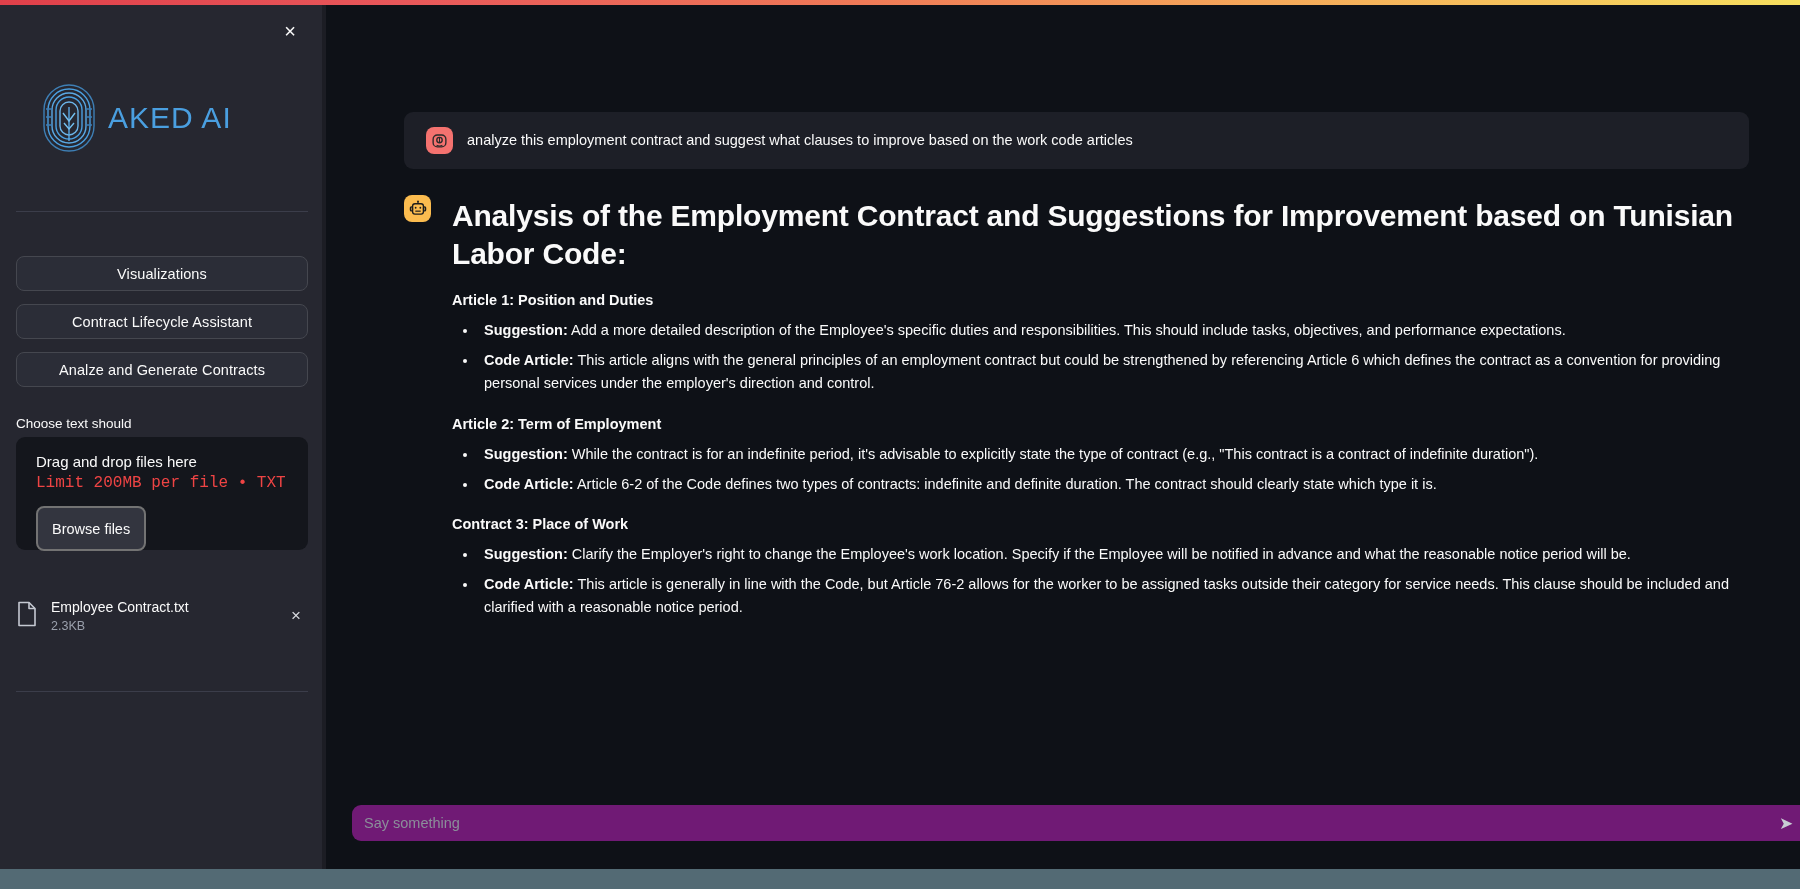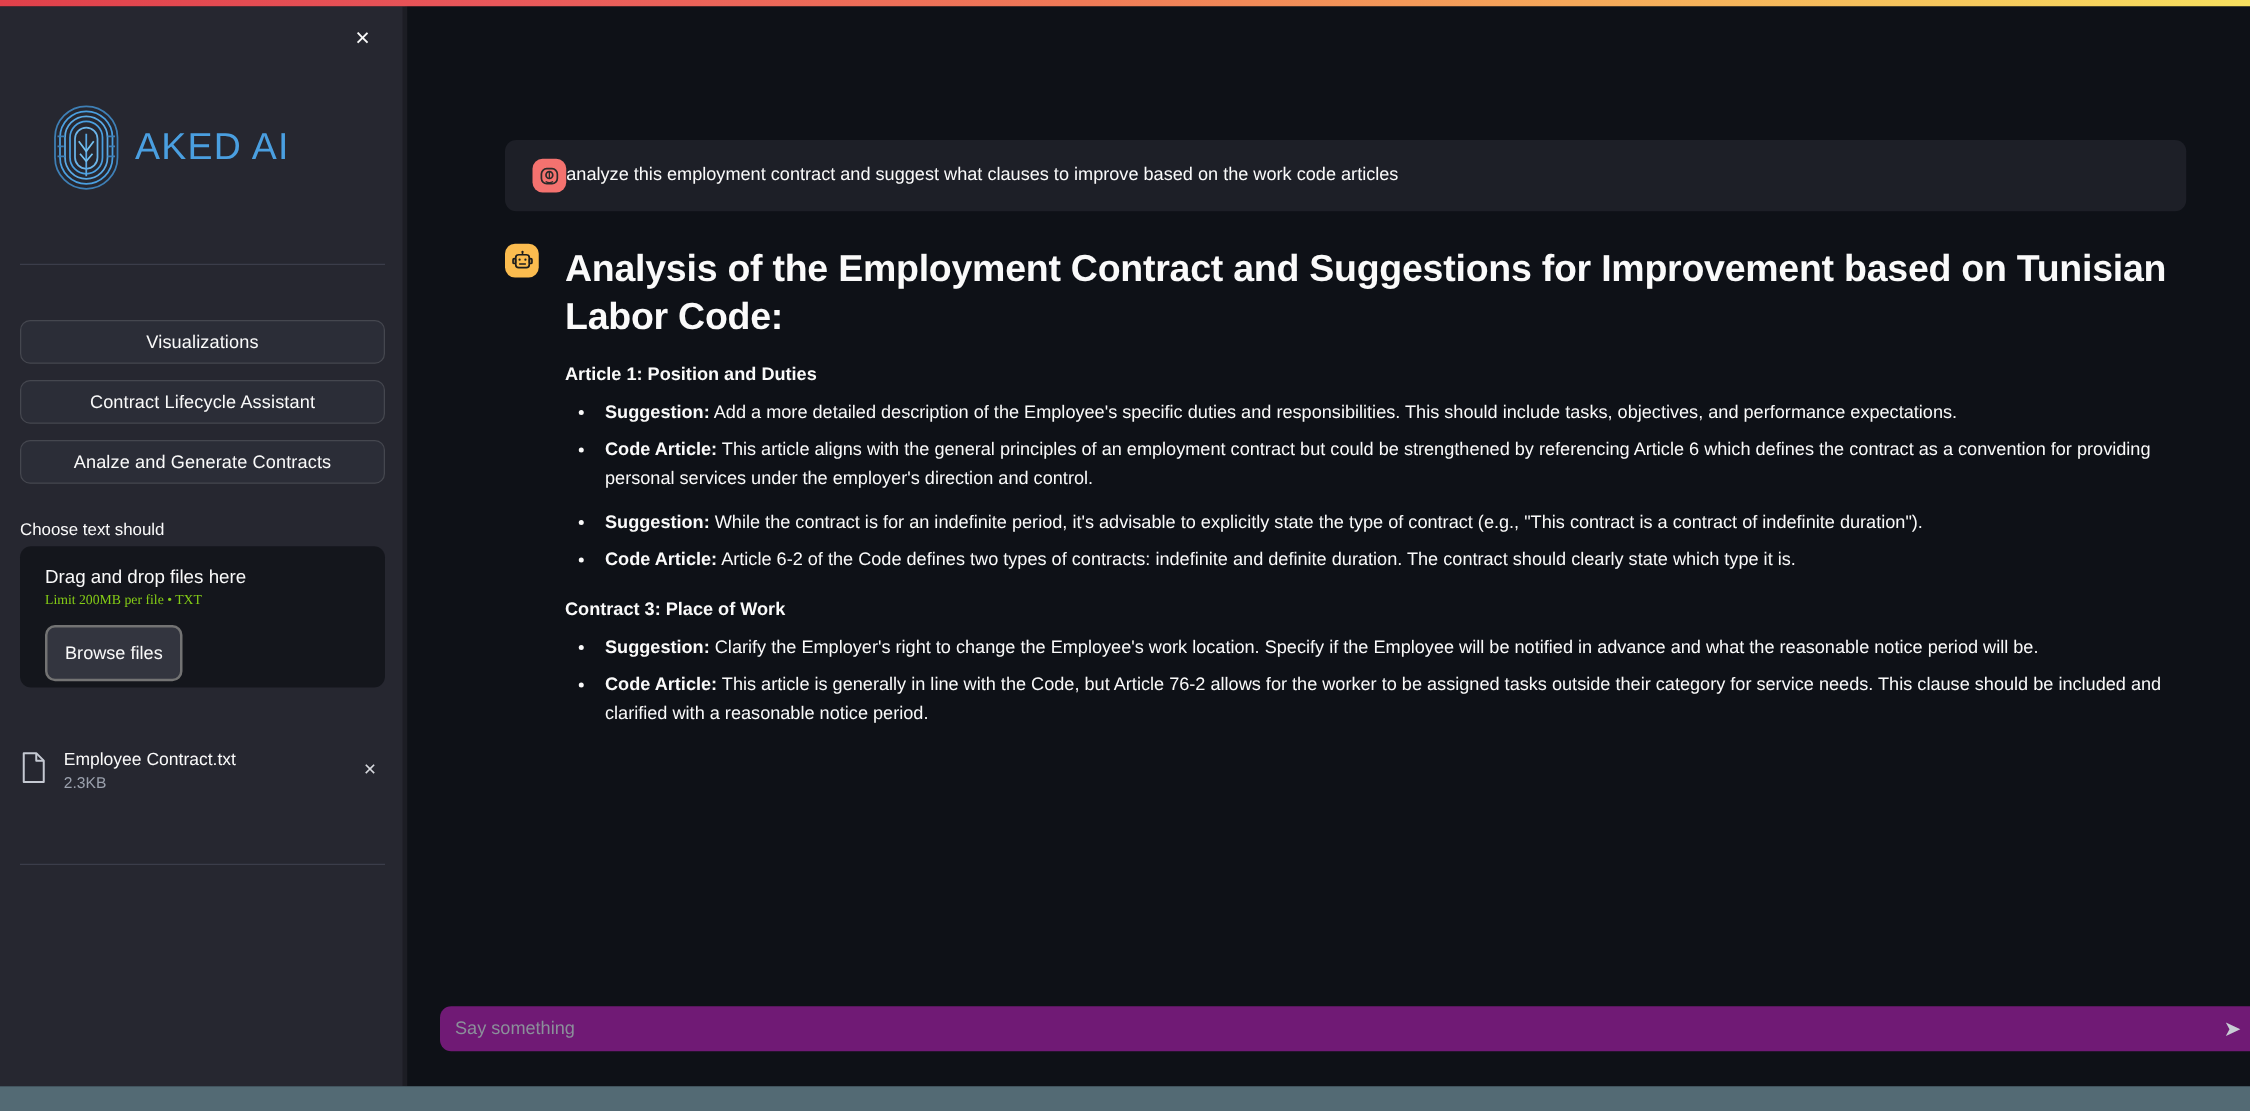--- a/index.html
+++ b/index.html
@@ -144,23 +144,23 @@
     border-radius: 9px;
     padding: 16px 20px;
   }
   .dz-title {
     font-size: 15px;
     color: #fafafa;
     font-family: "Liberation Sans", sans-serif;
     margin-bottom: 4px;
   }
   .dz-sub {
-    font-size: 11px;
-    color: #84cc16;
-    font-family: Liberation Serif, serif;
+    font-size: 16px;
+    color: #ef4444;
+    font-family: Liberation Mono, monospace;
   }
   .dz-browse {
     margin-top: 14px;
     display: inline-flex;
     align-items: center;
     justify-content: center;
     height: 45px;
     padding: 0 14px;
     border: 2px solid #737373;
     border-radius: 8px;
@@ -222,20 +222,21 @@
   .user-msg {
     position: absolute;
     top: 107px;
     left: 78px;
     width: 1345px;
     min-height: 57px;
     background: #1d1f27;
     border-radius: 9px;
     display: flex;
     align-items: center;
+    gap: 14px;
     padding: 14px 22px;
   }
   .avatar {
     width: 27px; height: 27px;
     border-radius: 8px;
     flex: 0 0 auto;
     display: flex; align-items: center; justify-content: center;
   }
   .avatar svg { display: block; }
   .user-msg-text {
@@ -434,20 +435,21 @@
         <h3 class="resp-h3">Article 1: Position and Duties</h3>
         <ul class="resp-list">
           <li>
             <span class="lbl">Suggestion:</span><span> Add a more detailed description of the Employee's specific duties and responsibilities. This should include tasks, objectives, and performance expectations.</span>
           </li>
           <li>
             <span class="lbl">Code Article:</span><span> This article aligns with the general principles of an employment contract but could be strengthened by referencing Article 6 which defines the contract as a convention for providing personal services under the employer's direction and control.</span>
           </li>
         </ul>
 
+        <h3 class="resp-h3">Article 2: Term of Employment</h3>
         <ul class="resp-list">
           <li>
             <span class="lbl">Suggestion:</span><span> While the contract is for an indefinite period, it's advisable to explicitly state the type of contract (e.g., "This contract is a contract of indefinite duration").</span>
           </li>
           <li>
             <span class="lbl">Code Article:</span><span> Article 6-2 of the Code defines two types of contracts: indefinite and definite duration. The contract should clearly state which type it is.</span>
           </li>
         </ul>
 
         <h3 class="resp-h3">Contract 3: Place of Work</h3>

